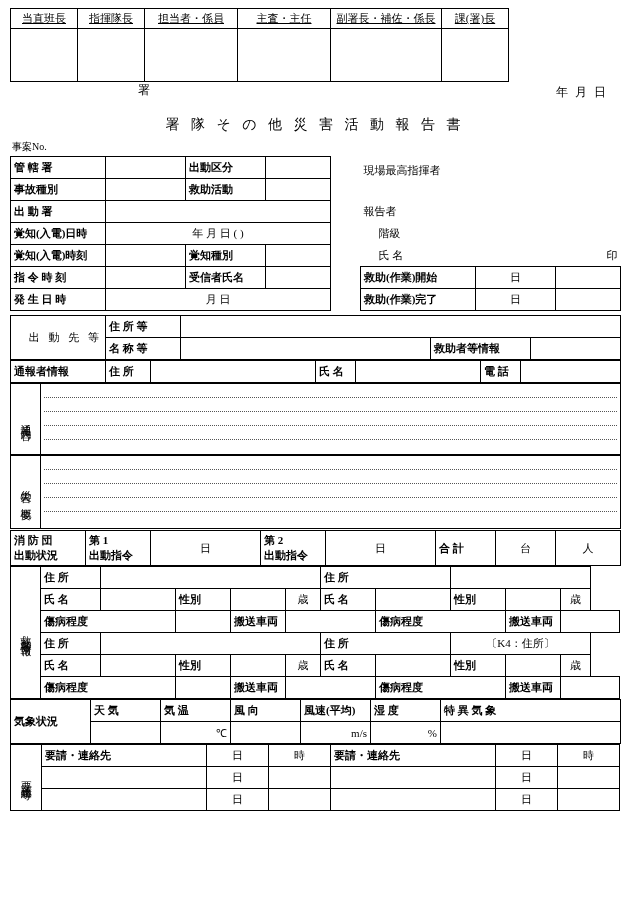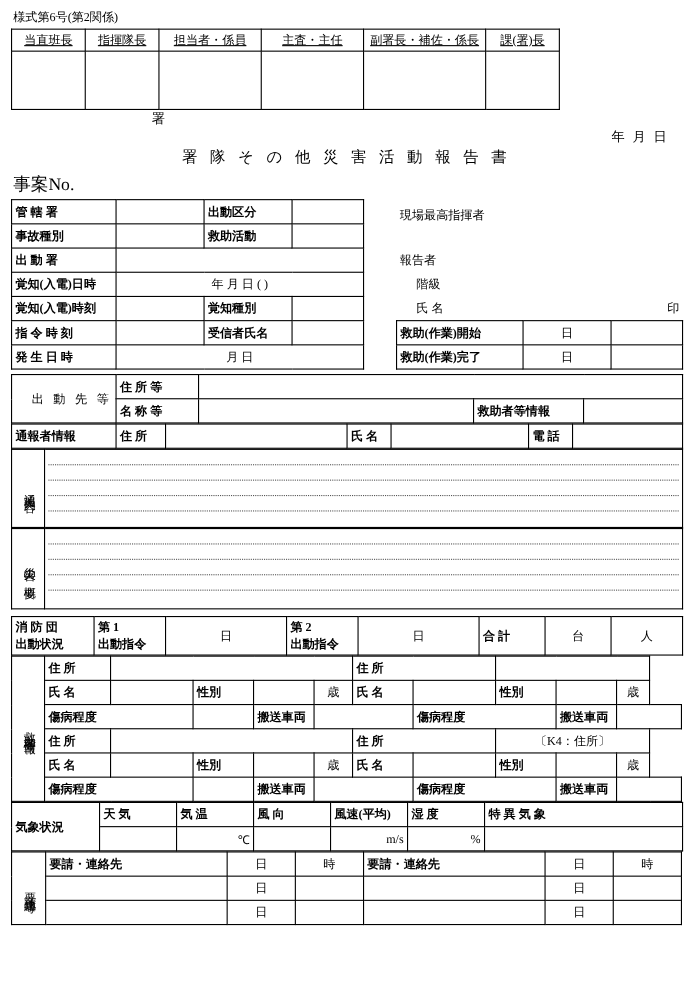--- a/index.html
+++ b/index.html
@@ -5,23 +5,23 @@
   html,body{margin:0;padding:0;background:#ffffff;}
   body{width:630px;height:915px;font-family:"Liberation Serif", serif;color:#000;}
   .page{position:relative;width:630px;height:915px;box-sizing:border-box;padding:8px 10px;}
   .form-no{font-size:11px;margin:0 0 3px 2px;}
   table{border-collapse:collapse;}
   .hdr-table{width:100%;table-layout:fixed;text-decoration:underline;}
   .hdr-table td{border:1px solid #000;font-size:11px;text-align:center;vertical-align:top;padding:2px 0;}
   .hdr-table td.cell-body{height:48px;border-top:none;}
   .sho-line{position:relative;height:18px;font-size:12px;}
   .sho-line .sho{position:absolute;left:128px;top:0;}
-  .date-line{position:absolute;right:12px;top:16px;font-size:12px;letter-spacing:2px;}
+  .date-line{position:absolute;right:12px;top:2px;font-size:12px;letter-spacing:2px;}
   .title{text-align:center;font-size:14px;letter-spacing:4px;margin:16px 0 6px 0;}
-  .jian{font-size:16px;margin:0 0 2px 2px;}
+  .jian{font-size:10px;margin:0 0 2px 2px;}
   .main{width:100%;table-layout:fixed;font-size:11px;}
   .main td{border:1px solid #000;padding:0 3px;height:21px;vertical-align:middle;}
   .lbl{white-space:nowrap;font-weight:bold;}
   .lbl-sp{text-align:right;letter-spacing:3px;white-space:nowrap;}
   .nb{border:none !important;}
   .nb-l{border-left:none !important;}
   .nb-r{border-right:none !important;}
   .nb-t{border-top:none !important;}
   .vtext{writing-mode:vertical-rl;text-orientation:upright;letter-spacing:2px;margin:0 auto;text-align:center;}
   .dotbox{padding:2px 4px 2px 4px;}
@@ -29,21 +29,20 @@
   .dotbox div:last-child{border-bottom:none;}
   .center{text-align:center;}
   .right{text-align:right;}
   .pad-l{padding-left:6px;}
 </style>
 </head>
 <body>
 
 <div class="page">
 
-  <div class="form-no">様式第6号(第2関係)</div>
 
   <table class="hdr-table">
     <tbody>
         <tr>
       <td style="width:66px">当直班長</td>
       <td style="width:66px">指揮隊長</td>
       <td style="width:92px">担当者・係員</td>
       <td style="width:92px">主査・主任</td>
       <td style="width:110px">副署長・補佐・係長</td>
       <td style="width:66px">課(署)長</td>
@@ -236,21 +235,21 @@
         <div></div>
         <div></div>
         <div></div>
         <div></div>
         <div></div>
       </td>
     </tr>
   </tbody>
     </table>
 
-  <table class="main" style="margin-top:6px">
+  <table class="main" style="margin-top:1px">
     <colgroup>
       <col style="width:75px">
         <col style="width:65px">
         <col style="width:110px">
       <col style="width:65px">
         <col style="width:110px">
         <col style="width:60px">
         <col style="width:60px">
         <col style="width:65px">
     </colgroup>

